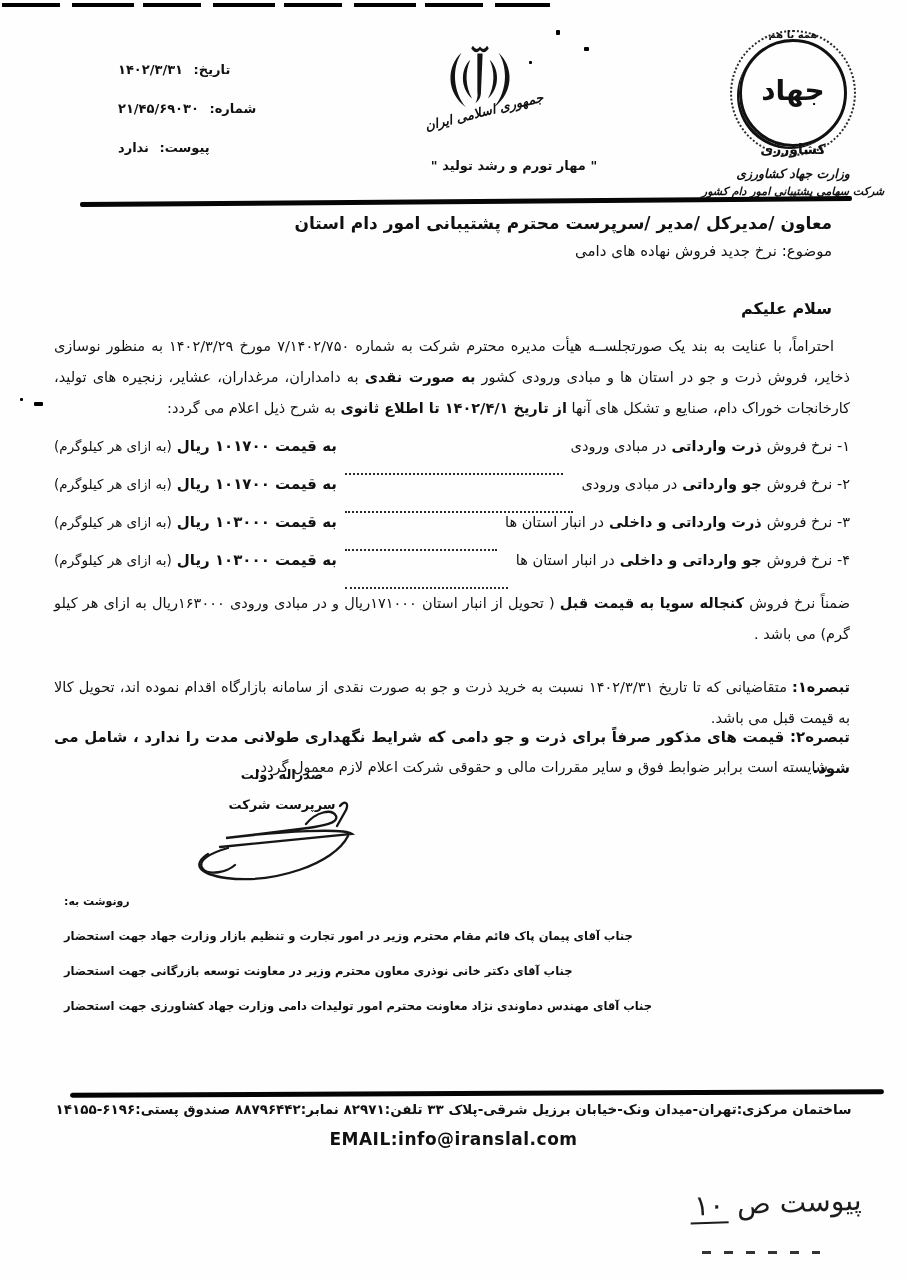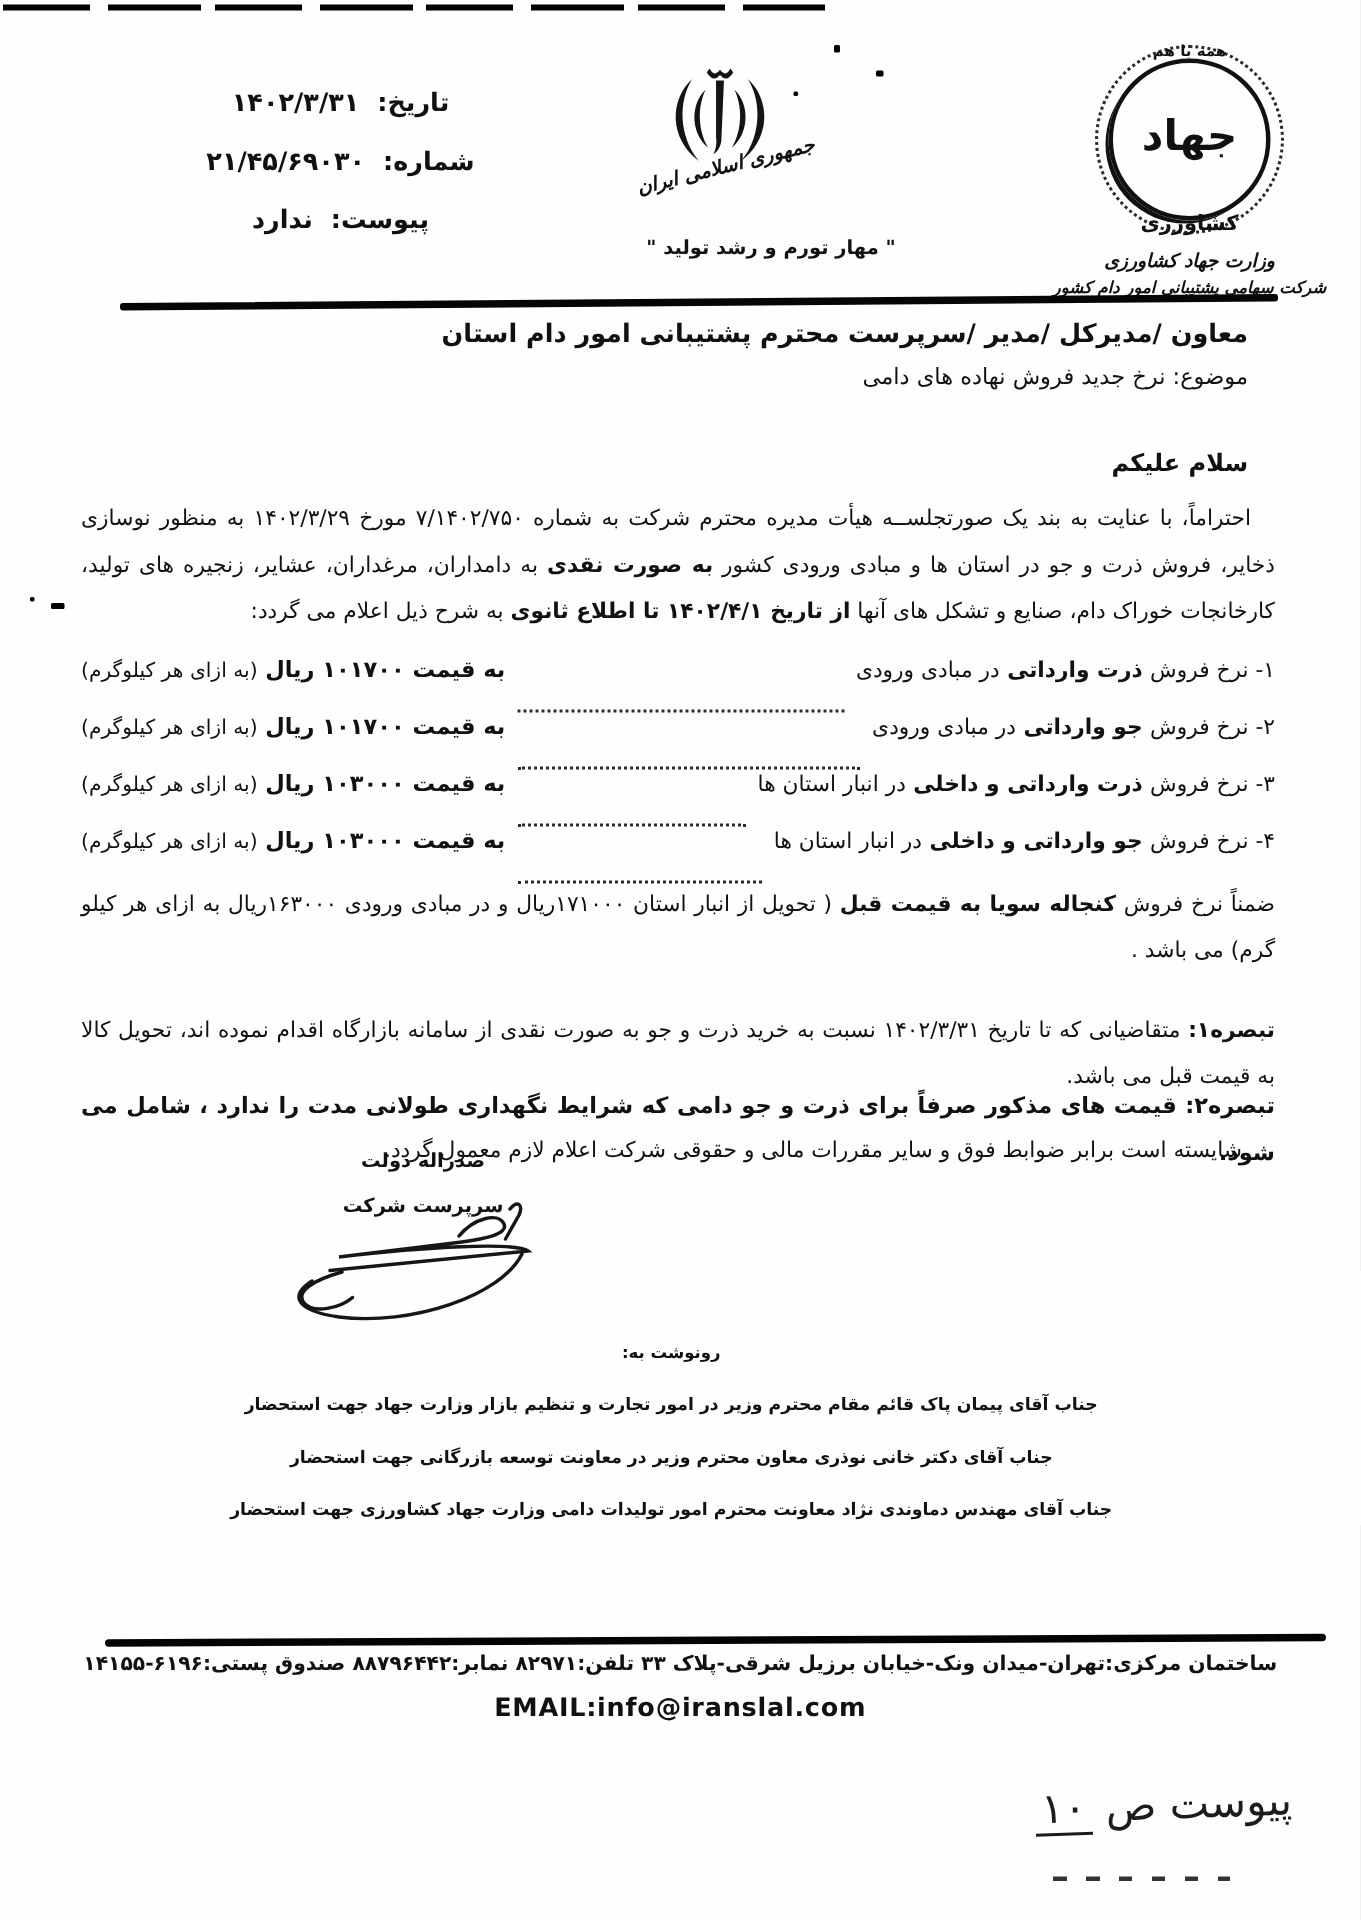--- a/index.html
+++ b/index.html
@@ -8,21 +8,21 @@
     background:#fefefe;color:#111;overflow:hidden;
     font-family:"DejaVu Sans",sans-serif;
   }
   .abs{position:absolute;}
   .rtl{direction:rtl;unicode-bidi:embed;}
   
   .scan-top{top:3px;left:2px;width:548px;height:4px;
     background:repeating-linear-gradient(90deg,#000 0 58px,transparent 58px 70px,#000 70px 132px,transparent 132px 141px);}
   .speck{background:#000;border-radius:1px;}
   
-  .meta{top:50px;left:118px;width:218px;text-align:center;font-size:17px;font-weight:bold;line-height:39px;}
+  .meta{top:50px;left:118px;width:218px;text-align:left;font-size:13px;font-weight:bold;line-height:39px;}
   .meta .val{margin-right:6px;font-weight:bold;}
   
   .emblem{top:40px;left:436px;width:88px;height:80px;}
   .emblem-caption{top:104px;left:404px;width:160px;transform:rotate(-14deg);
     font-size:13px;font-weight:bold;font-style:italic;text-align:center;}
   .slogan{top:158px;left:396px;width:236px;text-align:center;font-weight:bold;font-size:13px;}
   
   .logo{top:30px;left:700px;width:186px;text-align:center;}
   .logo-ring{position:relative;width:126px;height:126px;margin:0 auto;}
   .logo-ring::before{content:"";position:absolute;inset:0;border-radius:50%;border:2px dotted #2a2a2a;}
@@ -56,21 +56,21 @@
   .item .unit{margin-right:5px;font-size:13.5px;white-space:nowrap;}
   .soy{top:588px;}
   .note1{top:672px;}
   .note2{top:722px;font-weight:bold;font-size:15px;}
   .closing{top:752px;text-indent:22px;}
   .bold{font-weight:bold;}
   
   .sig{top:760px;left:196px;width:172px;text-align:center;font-size:13px;font-weight:bold;line-height:30px;}
   .sig-svg{top:798px;left:182px;width:218px;height:88px;}
   
-  .cc{top:884px;right:60px;left:48px;text-align:center;font-size:11.5px;font-weight:600;line-height:35px;}
+  .cc{top:884px;right:60px;left:64px;text-align:left;font-size:11.5px;font-weight:600;line-height:35px;}
   .cc .cc-label{font-size:11px;}
   
   .footer-address{top:1101px;left:0;width:100%;text-align:center;font-weight:bold;font-size:13.5px;}
   .footer-email{top:1129px;left:0;width:100%;text-align:center;font-weight:bold;font-size:17px;letter-spacing:.5px;
     font-family:"DejaVu Sans",sans-serif;}
   
   .hw{top:1186px;left:690px;width:205px;font-size:28px;transform:rotate(-2deg);text-align:left;color:#1c1c1c;}
   .hw .num{border-bottom:2px solid #1c1c1c;padding:0 4px;}
   .hw-dashes{top:1251px;left:702px;width:118px;height:3px;
     background:repeating-linear-gradient(90deg,#333 0 9px,transparent 9px 22px);}

